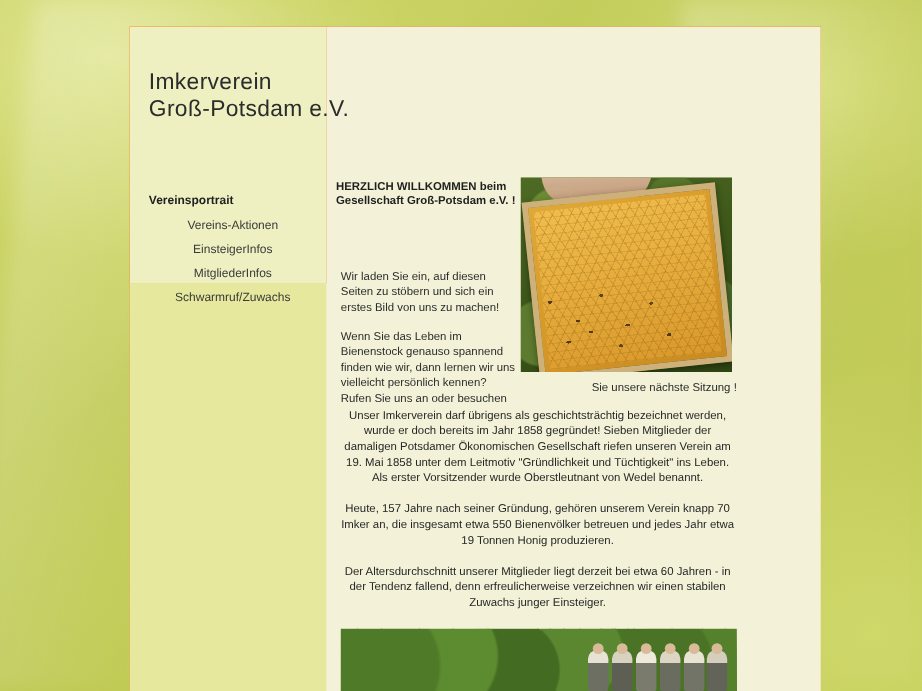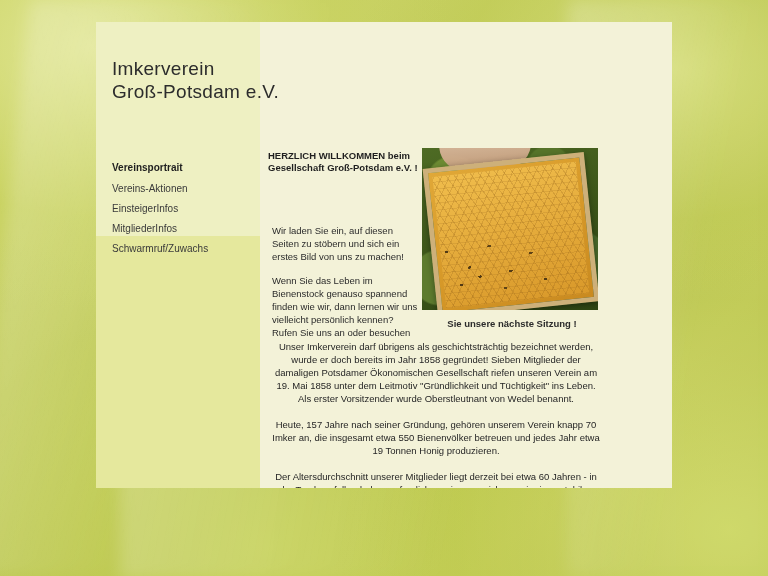--- a/index.html
+++ b/index.html
@@ -31,24 +31,24 @@
     background: linear-gradient(100deg, rgba(255,255,255,0.22), rgba(255,255,255,0.02) 60%);
     filter: blur(8px);
   }
   .sheen.s1 { left: 0; top: 0; width: 300px; height: 576px; transform: skewX(-6deg); }
   .sheen.s2 { right: 0; top: 0; width: 200px; height: 576px; background: linear-gradient(260deg, rgba(255,255,255,0.20), rgba(255,255,255,0) 70%); }
   .sheen.s3 { left: 120px; top: 330px; width: 560px; height: 250px; background: radial-gradient(ellipse at 50% 50%, rgba(255,255,255,0.12), rgba(255,255,255,0) 70%); }
 
   
   #page {
     position: absolute;
-    left: 96px;
+    left: 108px;
     top: 22px;
     width: 576px;
-    height: 466px;
+    height: 554px;
     background: #f97316;
     overflow: hidden;
   }
   
   #left-col {
     position: absolute;
     left: 0;
     top: 0;
     width: 164px;
     height: 214px;
@@ -103,20 +103,21 @@
     font-size: 10px;
     font-weight: bold;
     color: #1f1f1f;
     margin-bottom: 10px;
   }
   #nav .nav-item {
     font-size: 10px;
     color: #3a3a3a;
     margin-bottom: 9px;
     cursor: pointer;
+    text-align: center;
   }
 
   
   #welcome {
     position: absolute;
     left: 172px;
     top: 128px;
     width: 150px;
     font-size: 9.5px;
     line-height: 12px;
@@ -198,22 +199,21 @@
     opacity: 0.95;
   }
 
   #caption-sitzung {
     position: absolute;
     left: 326px;
     top: 296px;
     width: 180px;
     font-size: 9.5px;
     color: #2b2b2b;
-    text-align: center;
-    font-weight: bold;
+    text-align: right;
   }
 
   #body-text {
     position: absolute;
     left: 176px;
     top: 318px;
     width: 328px;
     font-size: 9.5px;
     line-height: 13px;
     color: #262626;

